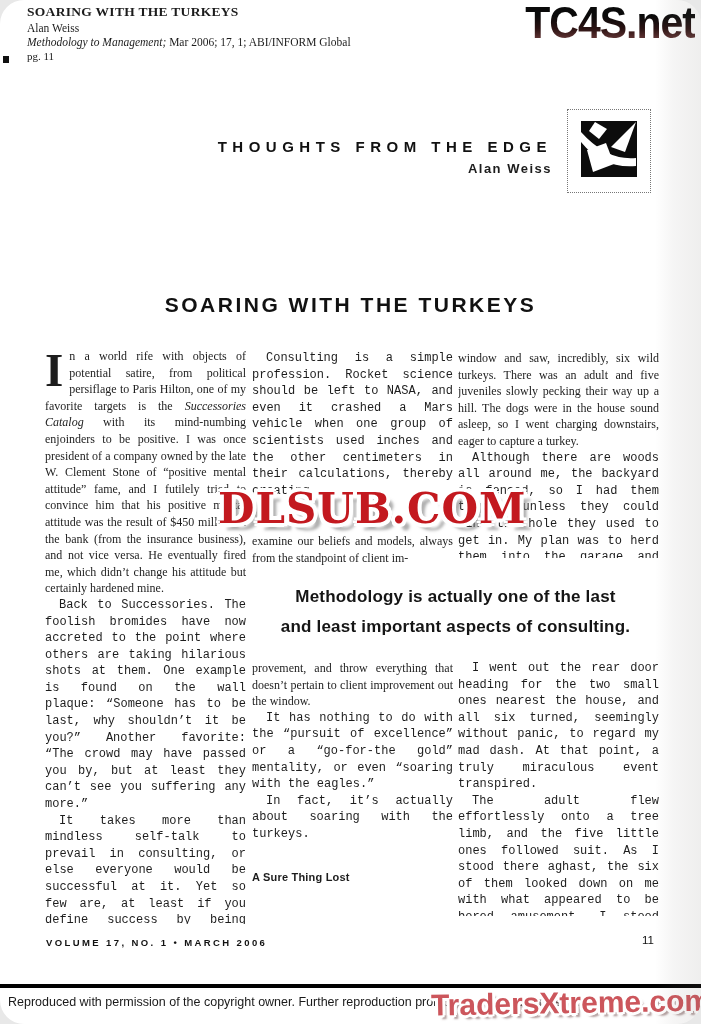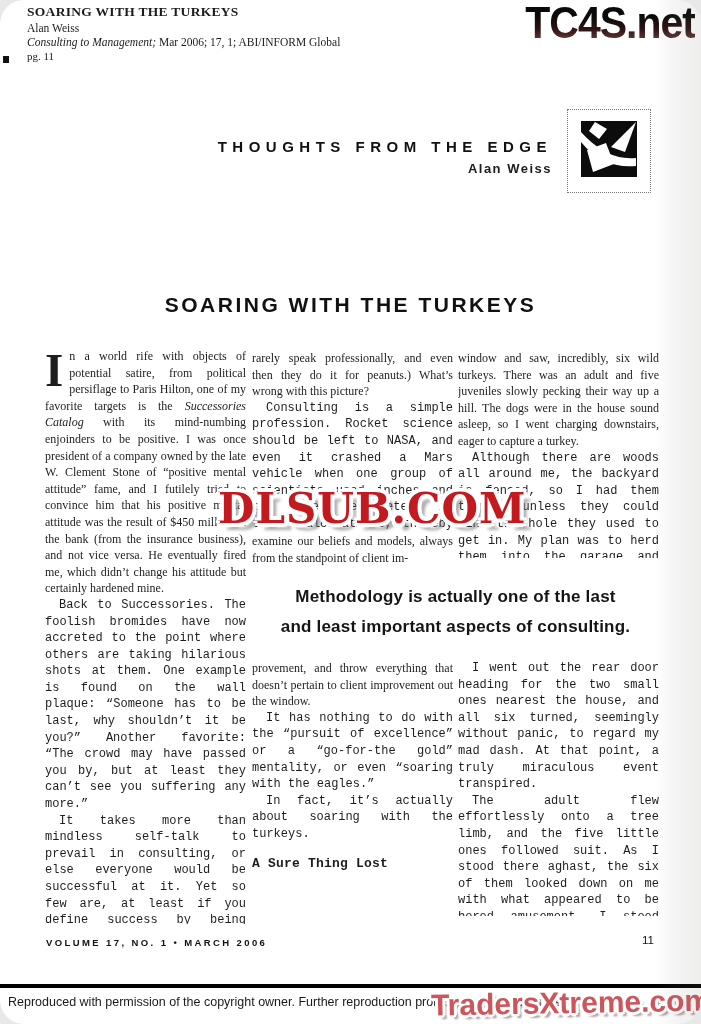--- a/index.html
+++ b/index.html
@@ -75,22 +75,22 @@
   .c2b { left:252px; top:660px; height:266px; }
   .c3b { left:458px; top:660px; height:256px; }
 
   .dropcap { float:left; font-family:"Liberation Serif", serif; font-weight:bold;
     font-size:47px; line-height:38px; padding:3px 6px 0 0; }
 
   .pullquote { position:absolute; left:252px; top:582px; width:407px; text-align:center;
     font-family:"Liberation Sans", sans-serif; font-weight:bold;
     font-size:17px; line-height:30px; color:#151515; letter-spacing:.2px; }
 
-  .subhead { font-family:Liberation Mono, monospace; font-weight:bold;
-    font-size:13px; letter-spacing:.2px; margin:13px 0 8px 0; text-align:left; }
+  .subhead { font-family:Liberation Sans, sans-serif; font-weight:bold;
+    font-size:11px; letter-spacing:.2px; margin:26px 0 8px 0; text-align:left; }
 
   
   .vol { position:absolute; left:46px; top:937px;
     font-family:"Liberation Sans", sans-serif; font-weight:bold;
     font-size:9.5px; letter-spacing:2.4px; color:#111; }
   .pagenum { position:absolute; right:47px; top:934px;
     font-family:"Liberation Sans", sans-serif; font-size:11.5px; color:#111; }
 
   .botrule { position:absolute; left:0; top:984px; width:100%; height:4px; background:#000; }
   .copyline { position:absolute; left:8px; top:995px;
@@ -98,21 +98,21 @@
     white-space:nowrap; }
 </style>
 </head>
 <body>
 
 <div id="page">
 
   <div class="prov">
     <div class="t">SOARING WITH THE TURKEYS</div>
     <div class="a">Alan Weiss</div>
-    <div class="c"><i>Consulting to Management;</i><span> Mar 2006; 17, 1; ABI/INFORM Global</span></div>
+    <div class="c"><i>Methodology to Management;</i><span> Mar 2006; 17, 1; ABI/INFORM Global</span></div>
     <div class="p">pg. 11</div>
   </div>
   <div class="artifact"></div>
 
   <div class="wm-tc4s">TC4S.net</div>
 
   <div class="masthead">
     <div class="mt">THOUGHTS FROM THE EDGE</div>
     <div class="ma">Alan Weiss</div>
   </div>
@@ -130,21 +130,20 @@
 
   <div class="headline">SOARING WITH THE TURKEYS</div>
 
   <div class="col c1">
     <p><span class="dropcap">I</span><span>n a world rife with objects of potential satire, from political persiflage to Paris Hilton, one of my favorite targets is the </span><i>Successories Catalog</i><span> with its mind-numbing enjoinders to be positive. I was once president of a company owned by the late W. Clement Stone of “positive mental attitude” fame, and I futilely tried to convince him that his positive mental attitude was the result of $450 million in the bank (from the insurance business), and not vice versa. He eventually fired me, which didn’t change his attitude but certainly hardened mine.</span></p>
     <p class="ind">Back to Successories. The foolish bromides have now accreted to the point where others are taking hilarious shots at them. One example is found on the wall plaque: “Someone has to be last, why shouldn’t it be you?” Another favorite: “The crowd may have passed you by, but at least they can’t see you suffering any more.”</p>
     <p class="ind">It takes more than mindless self-talk to prevail in consulting, or else everyone would be successful at it. Yet so few are, at least if you define success by being able to lead at minimum an upper-middle-class lifestyle. I’ve actually served on boards of consulting organizations where several directors were nearly broke. (This is not unique to consulting—I’ve seen professional speaking chapters led by people who</p>
   </div>
 
   <div class="col c2t">
-    <p>rarely speak professionally, and even then they do it for peanuts.) What’s wrong with this picture?</p>
     <p class="ind">Consulting is a simple profession. Rocket science should be left to NASA, and even it crashed a Mars vehicle when one group of scientists used inches and the other centimeters in their calculations, thereby creating</p>
   </div>
   <div class="col c2f">
     <p>examine our beliefs and models, always from the standpoint of client im-</p>
   </div>
 
   <div class="col c3t">
     <p>window and saw, incredibly, six wild turkeys. There was an adult and five juveniles slowly pecking their way up a hill. The dogs were in the house sound asleep, so I went charging downstairs, eager to capture a turkey.</p>
     <p class="ind">Although there are woods all around me, the backyard is fenced, so I had them trapped unless they could find the hole they used to get in. My plan was to herd them into the garage and take some pictures, then let them go on their way.</p>
   </div>

